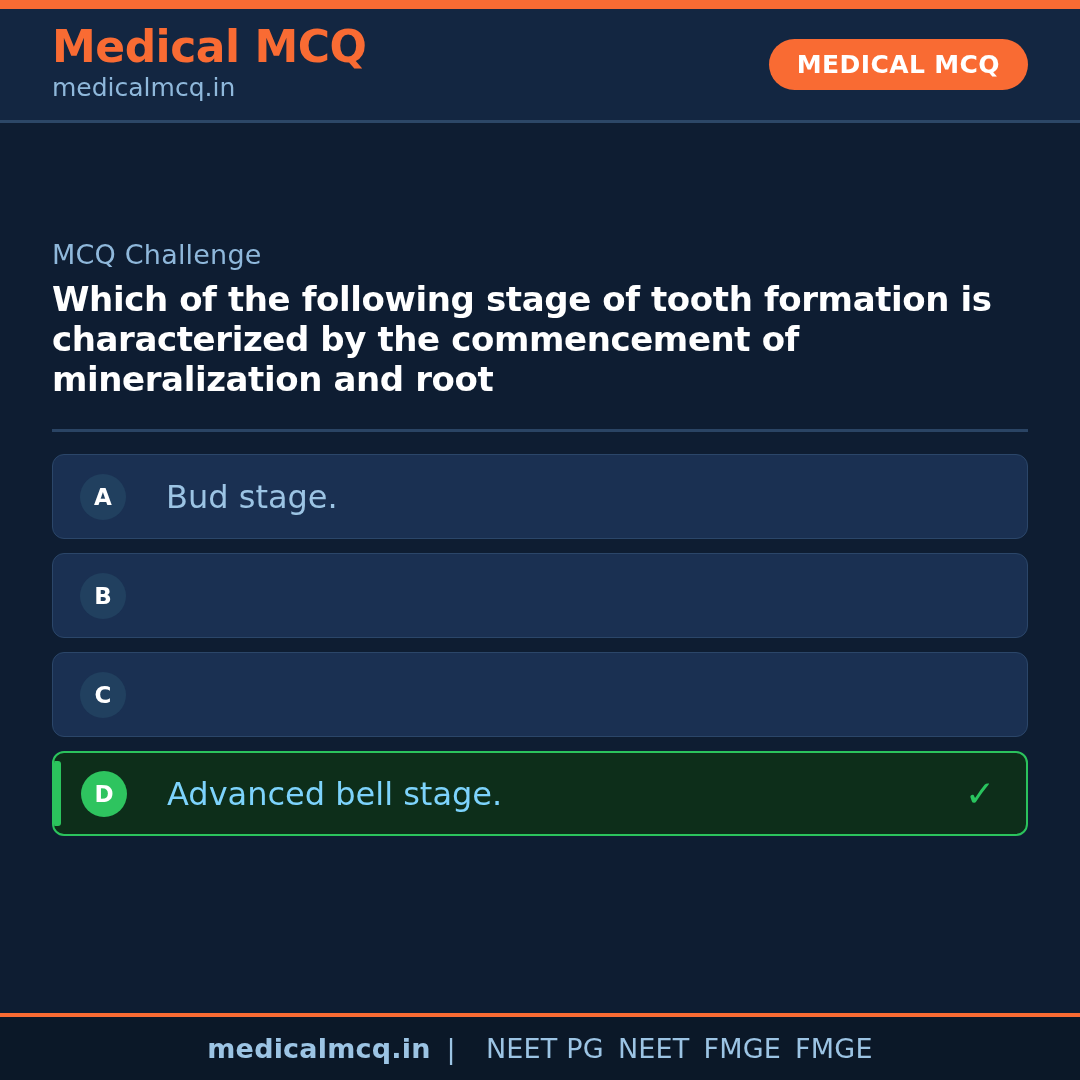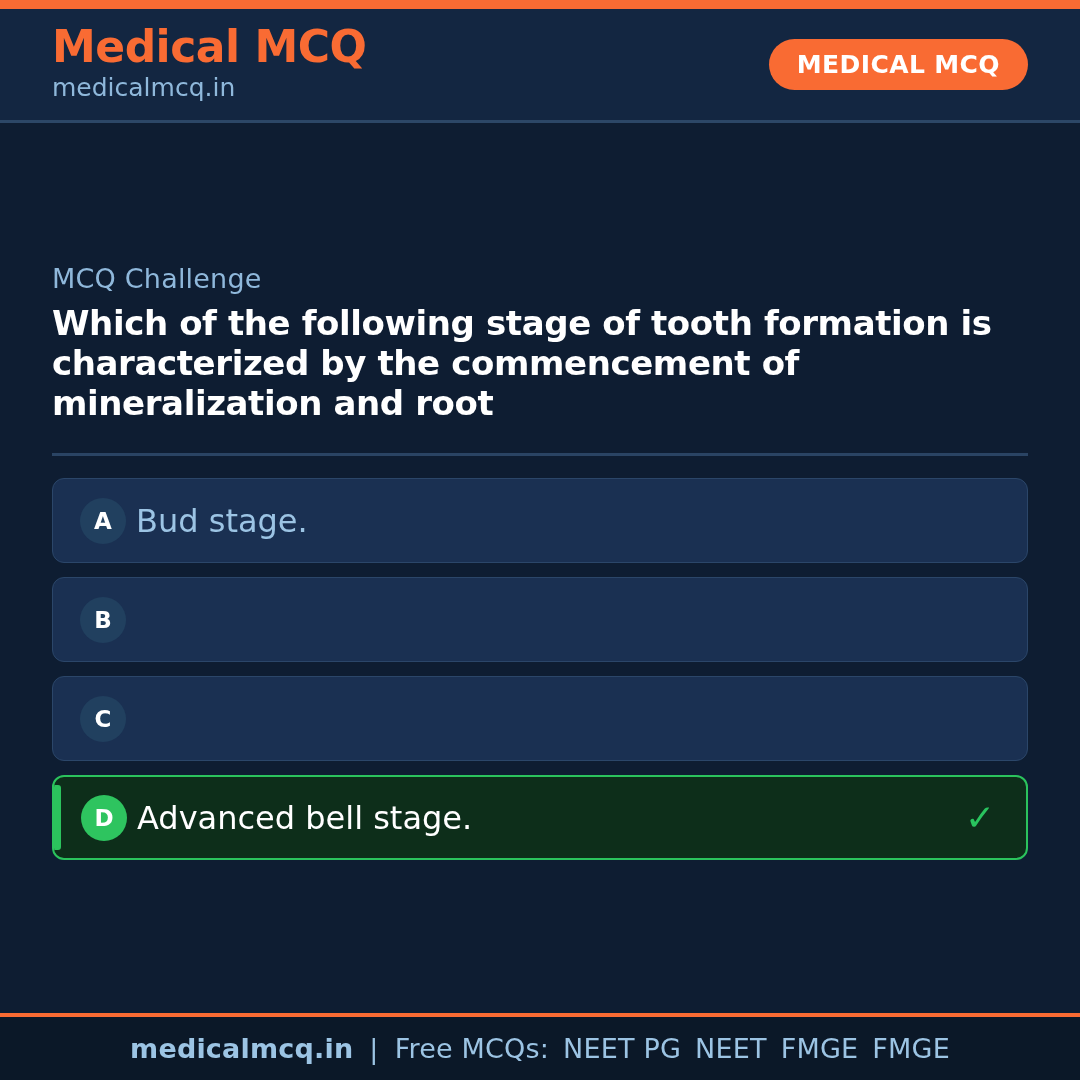--- a/index.html
+++ b/index.html
@@ -68,21 +68,20 @@
     display:flex; flex-direction:column;
     position:relative;
   }
   .q-block { margin-top:116px; }
   .kicker {
     font-size:27px;
     color:#8fb8db;
     font-family:"DejaVu Sans", sans-serif;
     margin-bottom:10px;
     letter-spacing:0.2px;
-    margin-top:24px;
   }
   .question {
     font-size:34px;
     font-weight:bold;
     line-height:1.17;
     color:#ffffff;
     letter-spacing:-0.4px;
     font-family:"DejaVu Sans", sans-serif;
     max-width:960px;
   }
@@ -113,21 +112,21 @@
     width:46px; height:46px;
     border-radius:50%;
     background:#21405f;
     color:#ffffff;
     font-weight:bold;
     font-size:23px;
     display:flex; align-items:center; justify-content:center;
     font-family:"DejaVu Sans", sans-serif;
   }
   .opt-text {
-    margin-left:10px;
+    margin-left:40px;
     font-size:32px;
     color:#9cc4e4;
     font-family:"DejaVu Sans", sans-serif;
     line-height:1.2;
     flex:1 1 auto;
   }
   .opt-check {
     flex:0 0 auto;
     font-size:36px;
     color:#29c45e;
@@ -143,21 +142,21 @@
     border:2px solid #2bc35d;
   }
   .option.correct .accent-bar {
     position:absolute;
     left:0; top:8px; bottom:8px;
     width:7px;
     background:#2bc35d;
     border-radius:0 3px 3px 0;
   }
   .option.correct .opt-badge { background:#2ec45f; }
-  .option.correct .opt-text { color:#ffffff; }
+  .option.correct .opt-text { color:#7dd3fc; }
   .option.correct .opt-check { display:block; }
 
   
   .footer {
     flex:0 0 auto;
     height:67px;
     background:#0b1828;
     border-top:4px solid #f96b33;
     display:flex; align-items:center; justify-content:center;
     gap:0;
@@ -223,20 +222,19 @@
         <span class="opt-text">Advanced bell stage.</span>
         <span class="opt-check">✓</span>
       </div>
 
     </div>
   </div>
 
   <div class="footer">
     <span class="footer-text footer-site">medicalmcq.in</span>
     <span class="footer-text footer-sep">|</span>
-    <span class="footer-text">Free MCQs:</span>
     <span class="footer-text exam">NEET PG</span>
     <span class="footer-text exam">NEET</span>
     <span class="footer-text exam">FMGE</span>
     <span class="footer-text exam">FMGE</span>
   </div>
 
 </div>
 
 </body></html>

